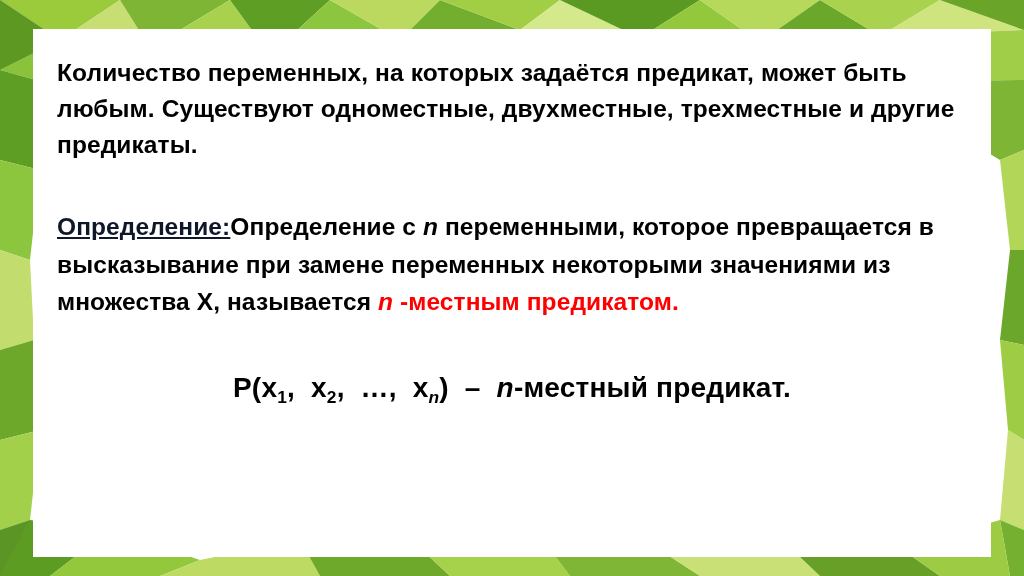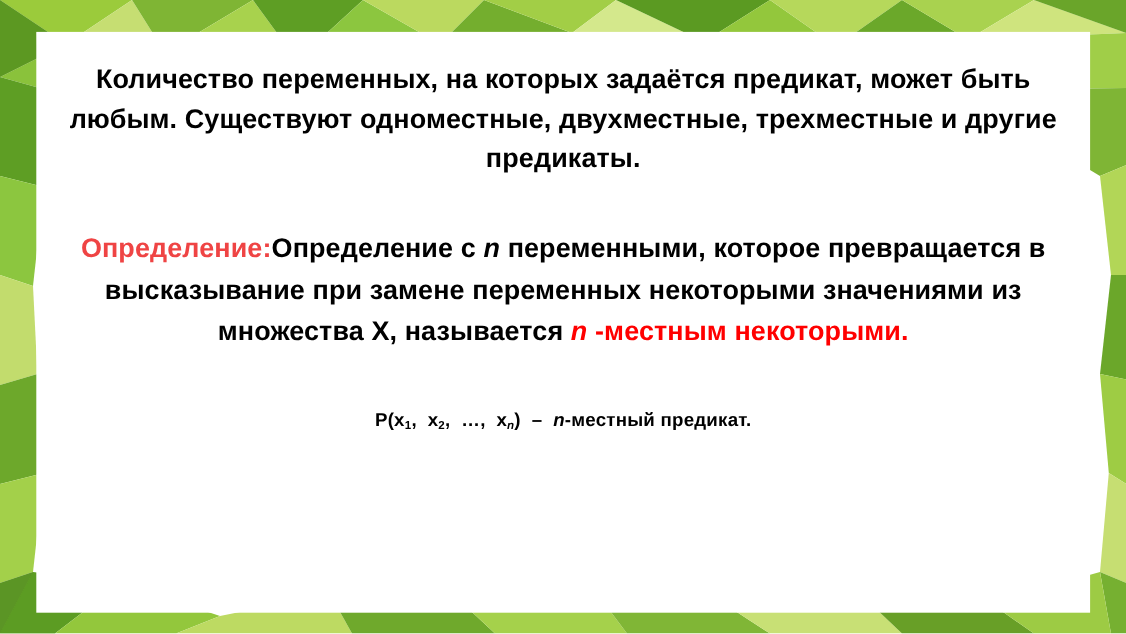--- a/index.html
+++ b/index.html
@@ -41,46 +41,46 @@
     top: 26px;
     width: 910px;
   }
   p.para {
     margin: 0;
     font-size: 24.5px;
     font-weight: bold;
     color: #000000;
     line-height: 1.46;
     letter-spacing: 0.1px;
-    text-align: center;
   }
   .para-block-1 {
     margin-bottom: 0;
   }
   .spacer-1 {
     height: 46px;
   }
   .def-block p.para {
     line-height: 1.52;
   }
   .def-label {
-    color: #ef4444;
+    color: #0f172a;
+    text-decoration: underline;
     font-weight: bold;
   }
   .red {
     color: #FF0000;
   }
   .ital {
     font-style: italic;
   }
   .formula-line {
     margin: 0;
     padding-top: 52px;
     text-align: center;
-    font-size: 17px;
+    font-size: 28px;
     font-weight: bold;
     color: #000000;
     letter-spacing: 0.2px;
   }
   sub {
     font-size: 0.62em;
     vertical-align: baseline;
     position: relative;
     bottom: -0.32em;
   }
@@ -155,21 +155,21 @@
   <div class="content-card">
     <div class="text-area">
 
       <div class="para-block-1">
         <p class="para">Количество переменных, на которых задаётся предикат, может быть любым. Существуют одноместные, двухместные, трехместные и другие предикаты.</p>
       </div>
 
       <div class="spacer-1"></div>
 
       <div class="def-block">
-        <p class="para"><span class="def-label">Определение:</span><span>Определение с </span><span class="ital">n</span><span> переменными, которое превращается в высказывание при замене переменных некоторыми значениями из множества X, называется </span><span class="red ital">n</span><span class="red"> -местным некоторыми.</span></p>
+        <p class="para"><span class="def-label">Определение:</span><span>Определение с </span><span class="ital">n</span><span> переменными, которое превращается в высказывание при замене переменных некоторыми значениями из множества X, называется </span><span class="red ital">n</span><span class="red"> -местным предикатом.</span></p>
       </div>
 
       <p class="formula-line"><span class="nb"><span>P</span><span>(</span><span>x</span><sub>1</sub><span>,</span>&nbsp; <span>x</span><sub>2</sub><span>,</span>&nbsp; <span>…,</span>&nbsp; <span>x</span><sub class="ital">n</sub><span>)</span>&nbsp; <span>–</span>&nbsp; <span class="ital">n</span><span>-местный предикат.</span></span></p>
 
     </div>
   </div>
 
 </div>
 
 </body></html>

